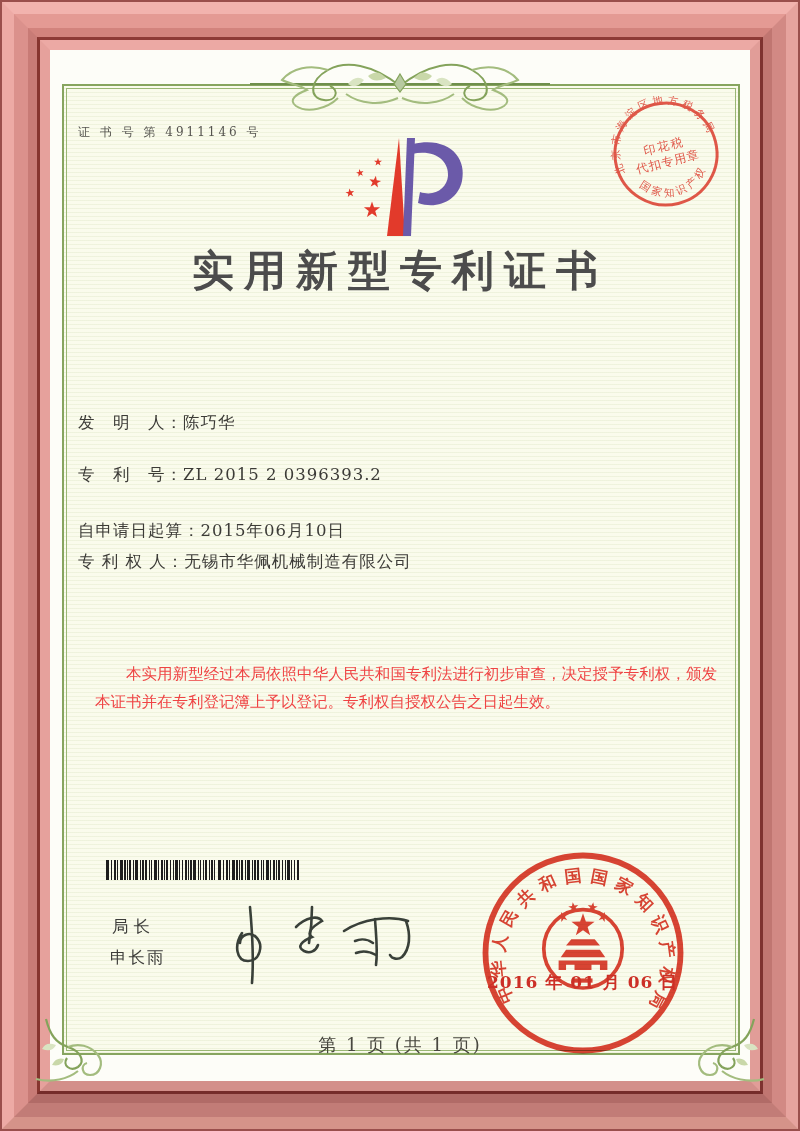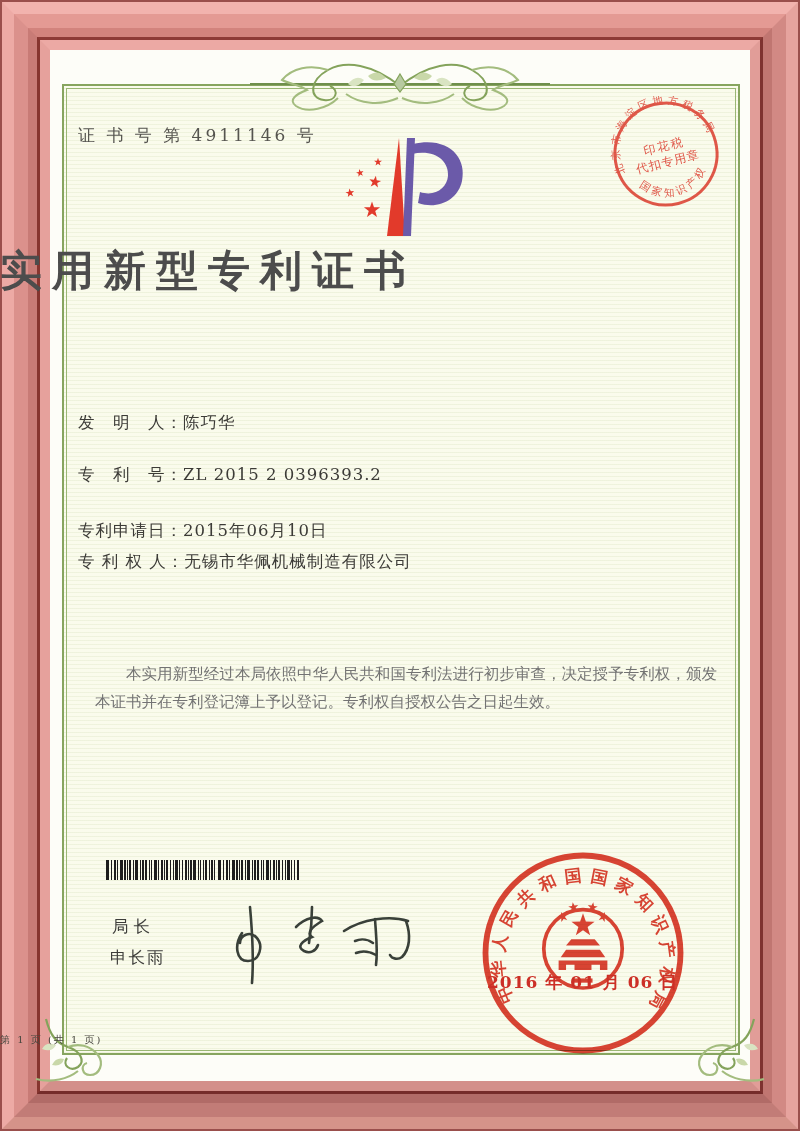--- a/index.html
+++ b/index.html
@@ -12,36 +12,36 @@
   .fr4{inset:28px;border:9px solid;border-color:#d2837d #c07671 #b16b67 #c87b76}
   .fr5{inset:37px;border:3px solid;border-color:#8d3a36 #7e322f #752c2a #86352f}
   .fr6{inset:40px;border:10px solid;border-color:#eca9a4 #e19d98 #d38f8a #e6a19c}
   .paper{position:absolute;inset:50px;background:#fdfdf8}
   .inner{position:absolute;left:62px;top:84px;width:674px;height:967px;
          border:2px solid #87a55f;
          background:#fafbec;
          background-image:repeating-linear-gradient(0deg,rgba(158,183,108,.12) 0 1px,rgba(0,0,0,0) 1px 4px)}
   .inner-line{position:absolute;inset:2px;border:1px solid #9ab774}
   .abs{position:absolute}
-  .cert-no{left:78px;top:124px;font-size:17px;color:#55544f;letter-spacing:3px}
-  .title{left:0;right:0;top:243px;text-align:left;font-size:42px;font-weight:700;
+  .cert-no{left:78px;top:124px;font-size:12px;color:#55544f;letter-spacing:3px}
+  .title{left:0;right:0;top:243px;text-align:center;font-size:42px;font-weight:700;
          color:#4c4c4c;letter-spacing:10px}
   .field{left:78px;width:620px;font-size:16.5px;letter-spacing:1px;white-space:nowrap}
   .field .lbl{color:#3c3b37}
   .field .val{color:#3c3b37}
   .paras{left:95px;top:660px;width:622px;font-size:15.5px;line-height:28px;
-         color:#737373;text-align:justify}
+         color:#ef4444;text-align:justify}
   .paras p{margin:0;text-indent:2em}
   .sig-title{left:112px;top:916px;font-size:16.5px;letter-spacing:5px;color:#3d3d3a;
              font-family:Liberation Sans, sans-serif}
   .sig-name{left:110px;top:947px;font-size:16.5px;letter-spacing:2px;color:#3d3d3a;
             font-family:Liberation Mono, monospace}
   .issue-date{left:487px;top:971px;font-size:17px;font-weight:700;color:#cc2f26;
               letter-spacing:1px;white-space:nowrap}
-  .footer{left:0;right:0;top:1033px;text-align:left;font-size:10px;color:#48473f;
+  .footer{left:0;right:0;top:1033px;text-align:center;font-size:18px;color:#48473f;
           letter-spacing:2px}
   .seal-svg{mix-blend-mode:multiply;opacity:.95}
   .stamp-svg{mix-blend-mode:multiply;opacity:.9}
 </style>
 </head>
 <body>
 
 <div class="page">
 
   <div class="fr fr1"></div>
@@ -136,21 +136,21 @@
 
   <div class="abs title">实用新型专利证书</div>
 
   <div class="abs field" style="top:412px">
     <span class="lbl">发　明　人：</span><span class="val">陈巧华</span>
   </div>
   <div class="abs field" style="top:464px">
     <span class="lbl">专　利　号：</span><span class="val">ZL 2015 2 0396393.2</span>
   </div>
   <div class="abs field" style="top:520px">
-    <span class="lbl">专利申请日：</span><span class="val">2015年06月10日</span>
+    <span class="lbl">自申请日起算：</span><span class="val">2015年06月10日</span>
   </div>
   <div class="abs field" style="top:551px">
     <span class="lbl">专 利 权 人：</span><span class="val">无锡市华佩机械制造有限公司</span>
   </div>
 
   <div class="abs paras">
     <p>本实用新型经过本局依照中华人民共和国专利法进行初步审查，决定授予专利权，颁发本证书并在专利登记簿上予以登记。专利权自授权公告之日起生效。</p>
   </div>
 
   <svg class="abs" style="left:104px;top:860px" width="198" height="20" viewBox="0 0 198 20">

